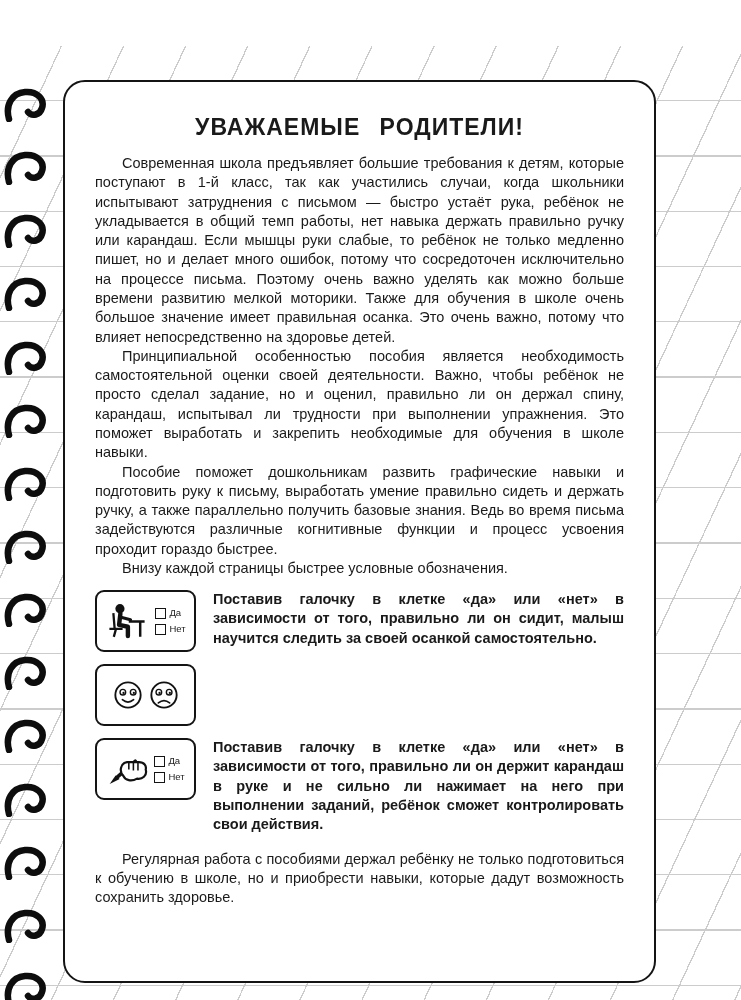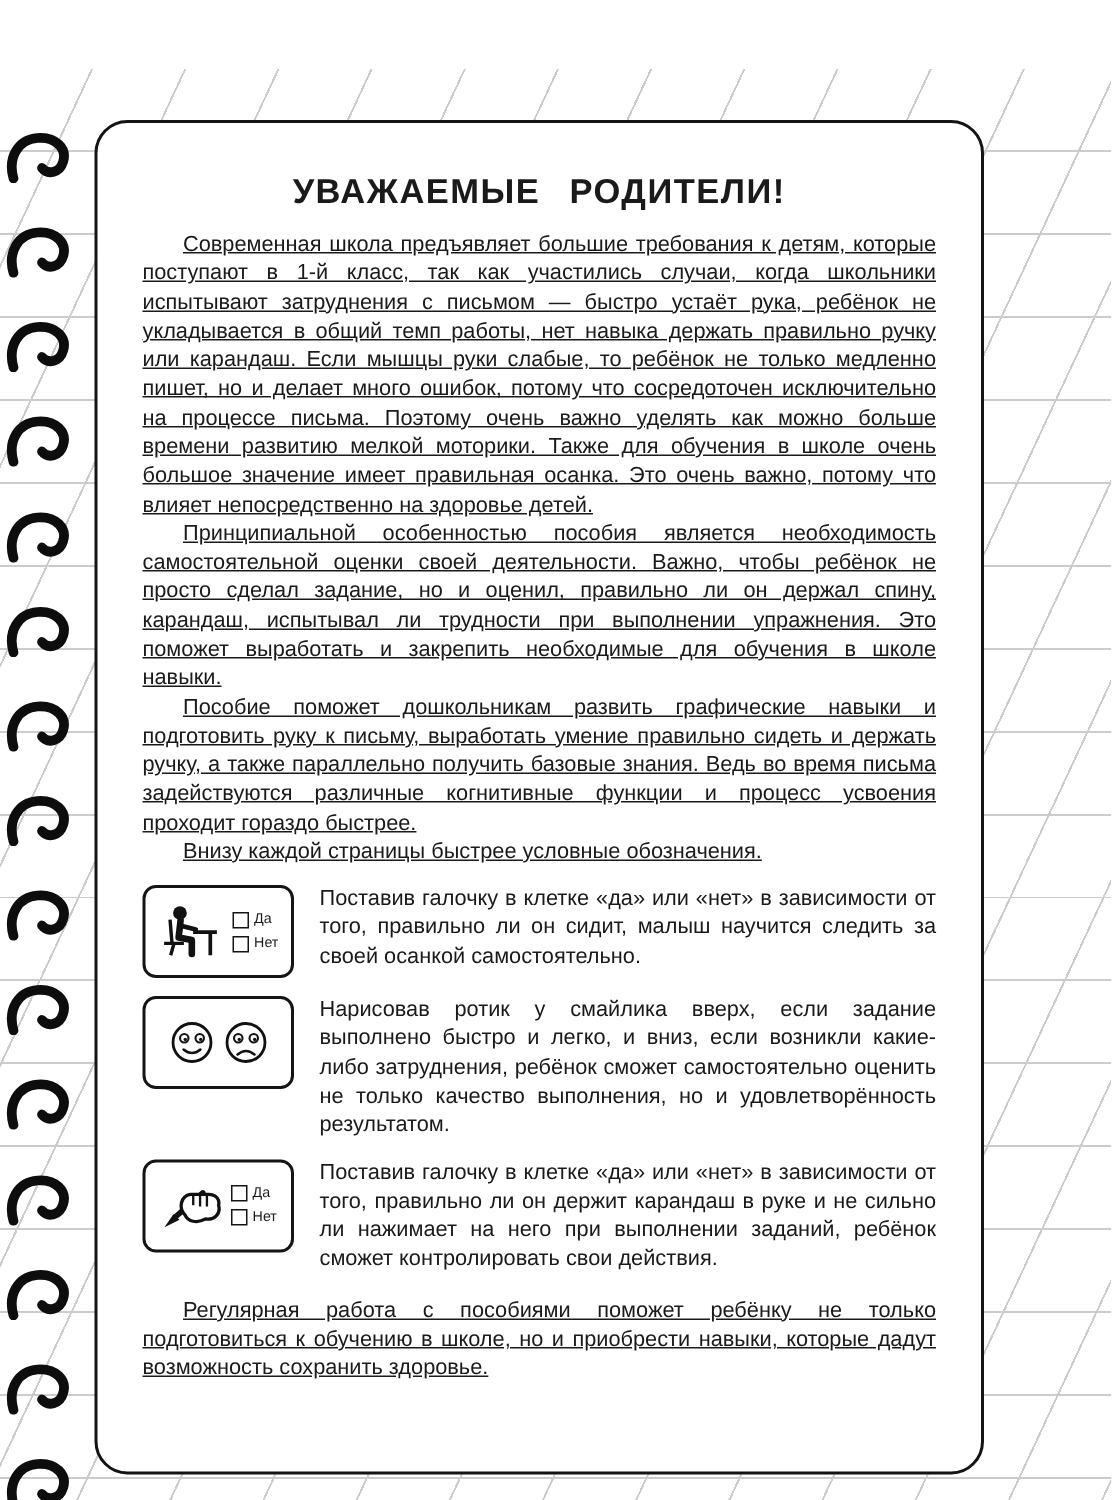--- a/index.html
+++ b/index.html
@@ -68,37 +68,37 @@
     font-weight: bold;
     letter-spacing: 1px;
     word-spacing: 12px;
   }
   .para {
     margin: 0;
     font-size: 14.5px;
     line-height: 1.33;
     text-align: justify;
     text-indent: 27px;
-    text-decoration: underline;
   }
   .closing { margin-top: 15px; }
   
   .legend {
     display: flex;
     align-items: flex-start;
     gap: 17px;
     margin-top: 12px;
   }
   .legend .legend-text {
     margin: 0;
     flex: 1;
     font-size: 14.5px;
     line-height: 1.33;
     text-align: justify;
     text-indent: 0;
+    font-weight: bold;
   }
   .icon-box {
     flex: 0 0 101px;
     height: 62px;
     border: 2.5px solid #141414;
     border-radius: 9px;
     background: #ffffff;
     display: flex;
     align-items: center;
     justify-content: center;
@@ -229,21 +229,20 @@
         </svg>
         <svg viewBox="0 0 32 32" width="30" height="30">
           <circle cx="16" cy="16" r="13.5" fill="none" stroke="#111" stroke-width="2"></circle>
           <circle cx="10.5" cy="13" r="3" fill="none" stroke="#111" stroke-width="1.5"></circle>
           <circle cx="21.5" cy="13" r="3" fill="none" stroke="#111" stroke-width="1.5"></circle>
           <circle cx="11.2" cy="13.8" r="1.2" fill="#111"></circle>
           <circle cx="22.2" cy="13.8" r="1.2" fill="#111"></circle>
           <path d="M10,24.5 Q16,19.5 22,24.5" fill="none" stroke="#111" stroke-width="1.8" stroke-linecap="round"></path>
         </svg>
       </div>
-      <p class="legend-text">Нарисовав ротик у смайлика вверх, если задание выполнено быстро и легко, и вниз, если возникли какие-либо затруднения, ребёнок сможет самостоятельно оценить не только качество выполнения, но и удовлетворённость результатом.</p>
     </div>
 
     <div class="legend">
       <div class="icon-box">
         <svg viewBox="0 0 46 40" width="42" height="37">
           <path d="M4,36 L10.5,26.5 L15,30.5 Z" fill="#111"></path>
           <path d="M12,28.5 L32,11" stroke="#111" stroke-width="4" stroke-linecap="round" fill="none"></path>
           <path d="M19,27 C14,22 16,13 23,12 L36,12 C42,12 44.5,16 43.5,20 C45.5,27 39.5,31 34,30 C28,33.5 21,32 19,27 Z" fill="#ffffff" stroke="#111" stroke-width="2.4" stroke-linejoin="round"></path>
           <path d="M25,12.5 L25,20 M30,12.5 L30,21 M35,12.5 L35,21" stroke="#111" stroke-width="1.7" fill="none"></path>
         </svg>
@@ -254,16 +253,16 @@
           </div>
           <div class="check">
             <span class="checkbox"></span>
             <span>Нет</span>
           </div>
         </div>
       </div>
       <p class="legend-text">Поставив галочку в клетке «да» или «нет» в зависимости от того, правильно ли он держит карандаш в руке и не сильно ли нажимает на него при выполнении заданий, ребёнок сможет контролировать свои действия.</p>
     </div>
 
-    <p class="para closing">Регулярная работа с пособиями поможет ребёнку не только подготовиться к обучению в школе, но и приобрести навыки, которые дадут возможность сохранить здоровье.</p>
+    <p class="para closing">Регулярная работа с пособиями держал ребёнку не только подготовиться к обучению в школе, но и приобрести навыки, которые дадут возможность сохранить здоровье.</p>
 
   </div>
 </div>
 
 </body></html>

